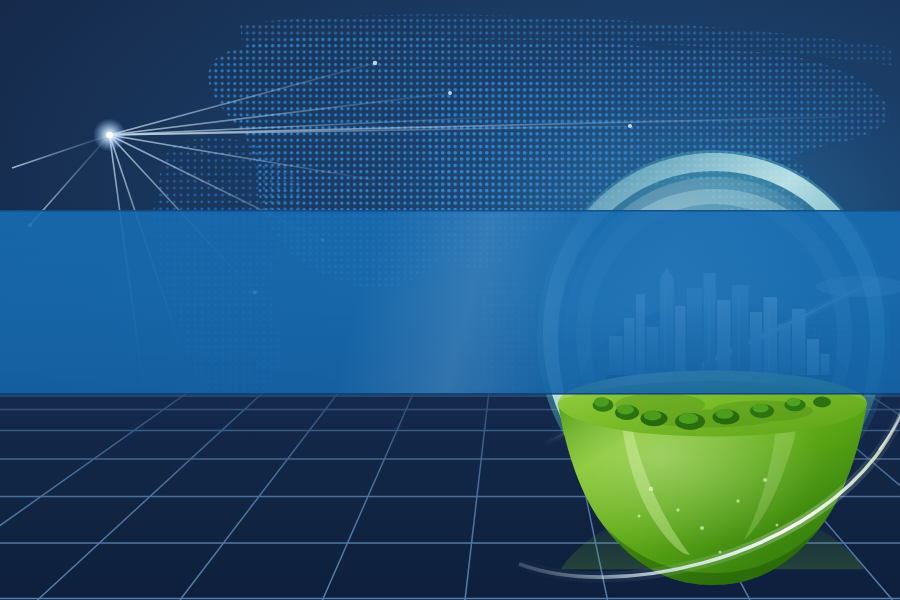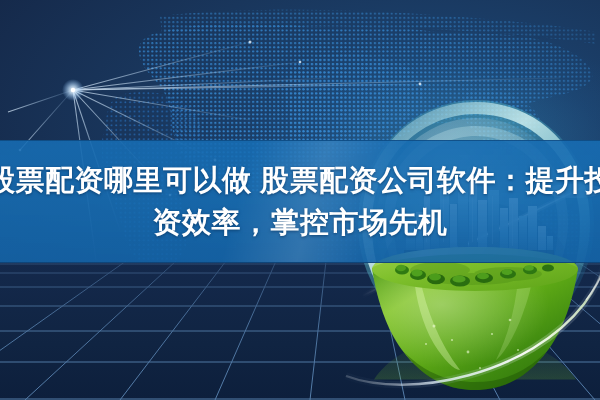--- a/index.html
+++ b/index.html
@@ -429,18 +429,14 @@
       <path d="M6,126 C70,150 190,124 244,54 C256,38 262,24 264,14" stroke="url(#ringG)" stroke-width="2.4" fill="none"></path>
 
       <path d="M246,50 C258,34 264,22 266,12" stroke="#ffffff" stroke-width="1.4" fill="none" opacity=".55"></path>
     </svg>
   </div>
 
   <div class="band">
     <div class="band-sheen"></div>
   </div>
 
-  <div class="headline">
-    <span class="hl-line">股票配资哪里可以做 股票配资公司软件：提升投</span>
-    <span class="hl-line hl2">资效率，掌控市场先机</span>
-  </div>
 
 </div>
 
 </body></html>

